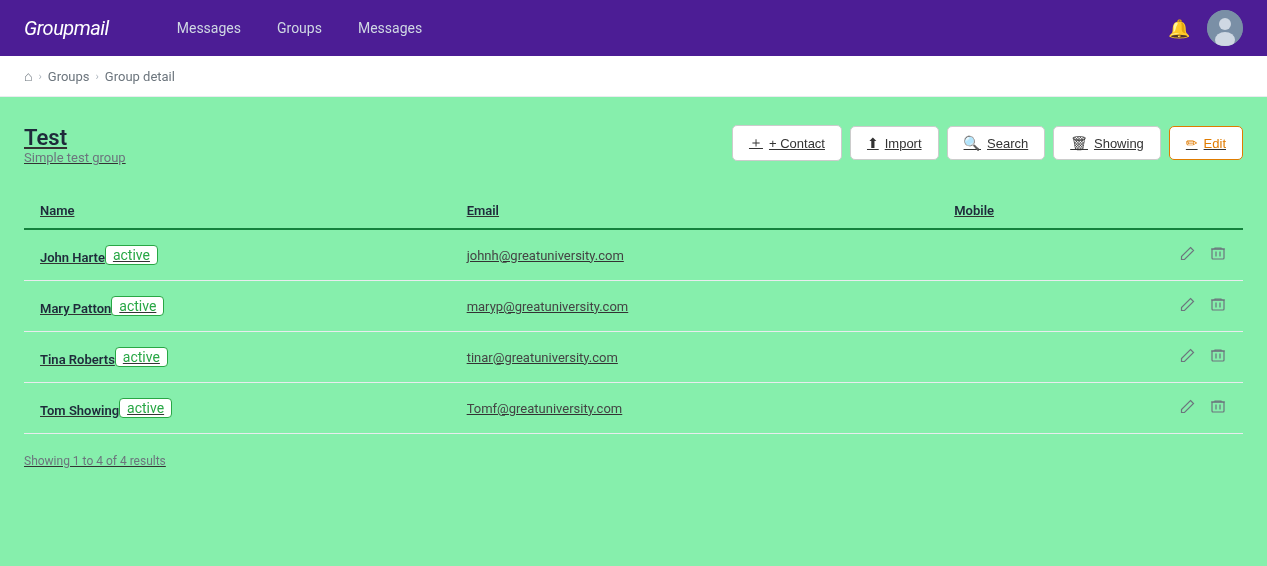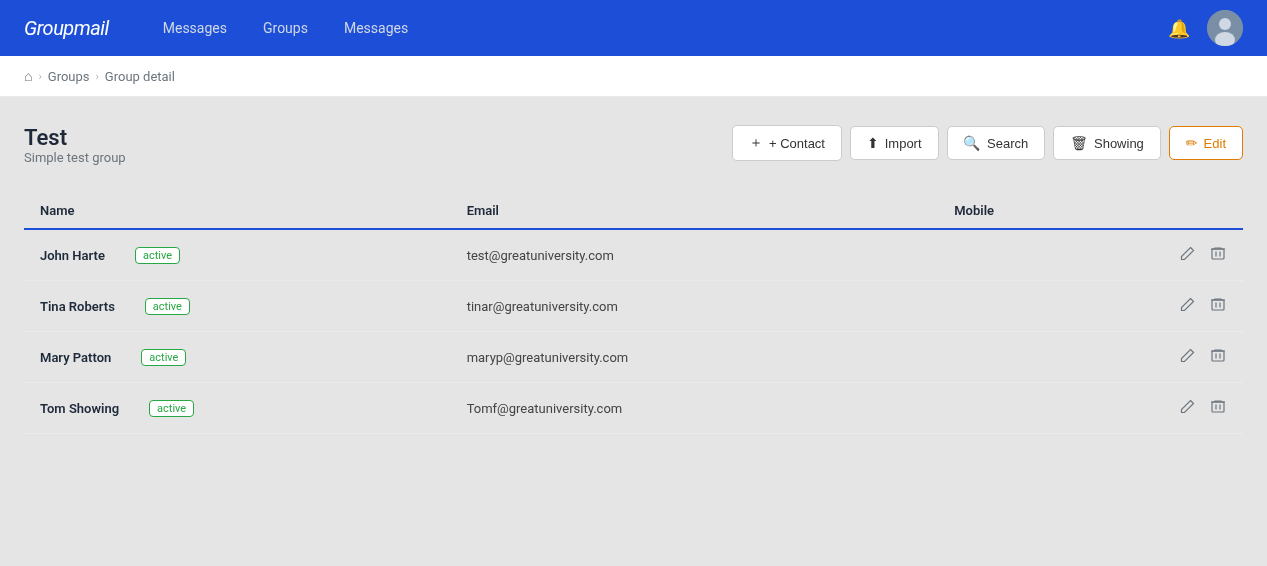--- a/index.html
+++ b/index.html
@@ -1,24 +1,25 @@
 <!DOCTYPE html>
 <html><head>
   <meta charset="utf-8">
   <style>
     * { box-sizing: border-box; margin: 0; padding: 0; }
     body { font-family: -apple-system, BlinkMacSystemFont, 'Segoe UI', Roboto, sans-serif; background: #f8f9fa; color: #333; }
 
     
     .navbar {
-      background: #1d4ed8;
+      background: #4c1d95;
       display: flex;
       align-items: center;
       padding: 0 24px;
       height: 56px;
+      gap: 14px;
     }
     .navbar-brand {
       color: #fff;
       font-size: 20px;
       font-weight: 700;
       margin-right: 40px;
       letter-spacing: -0.5px;
     }
     .navbar-brand span { font-style: italic; font-weight: 400; }
     .nav-links { display: flex; gap: 8px; flex: 1; }
@@ -46,21 +47,21 @@
       display: flex; align-items: center; gap: 6px;
       font-size: 13px; color: #6c757d;
       background: #fff;
       border-bottom: 1px solid #e9ecef;
     }
     .breadcrumb a { color: #6c757d; text-decoration: none; }
     .breadcrumb-sep { font-size: 11px; color: #adb5bd; }
     .home-icon { font-size: 14px; color: #6c757d; }
 
     
-    .main { padding: 28px 24px; background: #e5e5e5; min-height: calc(100vh - 56px - 41px); }
+    .main { padding: 28px 24px; background: #86efac; min-height: calc(100vh - 56px - 41px); text-decoration: underline; }
 
     .page-header {
       display: flex;
       align-items: flex-start;
       justify-content: space-between;
       margin-bottom: 28px;
     }
     .page-title { font-size: 22px; font-weight: 600; color: #1e2a3a; }
     .page-subtitle { font-size: 13px; color: #6c757d; margin-top: 0; }
 
@@ -74,48 +75,47 @@
     }
     .btn-edit {
       border-color: #e07b00;
       color: #e07b00;
     }
     .btn-icon { font-size: 14px; }
 
     
     .contact-table { width: 100%; border-collapse: collapse; }
     .contact-table thead tr {
-      border-bottom: 2px solid #1d4ed8;
+      border-bottom: 2px solid #15803d;
     }
     .contact-table th {
       padding: 10px 16px;
       text-align: left;
       font-size: 13px;
       font-weight: 600;
       color: #1e2a3a;
     }
     .contact-table tbody tr {
       border-bottom: 1px solid #e9ecef;
     }
     .contact-table td {
       padding: 14px 16px;
       font-size: 13px;
       color: #444;
       vertical-align: middle;
     }
-    .name-cell { display: flex; align-items: center; gap: 10px; }
+    .name-cell { display: flex; align-items: flex-end; }
     .contact-name { font-weight: 600; color: #1e2a3a; }
     .badge-active {
       background: #fff;
       border: 1px solid #28a745;
       color: #28a745;
-      font-size: 11px;
+      font-size: 14px;
       padding: 1px 7px;
       border-radius: 4px;
-      margin-left: 20px;
     }
     .action-icons { display: flex; gap: 12px; justify-content: flex-end; }
     .icon-btn {
       background: none; border: none; cursor: pointer;
       color: #6c757d; font-size: 15px; padding: 2px;
     }
 
     .table-footer {
       margin-top: 16px;
       font-size: 12px;
@@ -196,21 +196,21 @@
       </tr>
     </thead>
     <tbody id="table-body">
     <tr>
       <td>
         <div class="name-cell">
           <span class="contact-name">John Harte</span>
           <span class="badge-active">active</span>
         </div>
       </td>
-      <td>test@greatuniversity.com</td>
+      <td>johnh@greatuniversity.com</td>
       <td></td>
       <td>
         <div class="action-icons">
           <button class="icon-btn" title="Edit">
             <svg width="15" height="15" viewBox="0 0 15 15" fill="none">
               <path d="M10.5 1.5l3 3L4.5 13.5H1.5v-3L10.5 1.5z" stroke="#6c757d" stroke-width="1.2" fill="none"></path>
             </svg>
           </button>
           <button class="icon-btn" title="Delete">
             <svg width="14" height="15" viewBox="0 0 14 15" fill="none">
@@ -220,25 +220,25 @@
               <line x1="5" y1="5.5" x2="5" y2="10.5" stroke="#6c757d" stroke-width="1.2"></line>
               <line x1="9" y1="5.5" x2="9" y2="10.5" stroke="#6c757d" stroke-width="1.2"></line>
             </svg>
           </button>
         </div>
       </td>
     </tr>
         <tr>
       <td>
         <div class="name-cell">
-          <span class="contact-name">Tina Roberts</span>
+          <span class="contact-name">Mary Patton</span>
           <span class="badge-active">active</span>
         </div>
       </td>
-      <td>tinar@greatuniversity.com</td>
+      <td>maryp@greatuniversity.com</td>
       <td></td>
       <td>
         <div class="action-icons">
           <button class="icon-btn" title="Edit">
             <svg width="15" height="15" viewBox="0 0 15 15" fill="none">
               <path d="M10.5 1.5l3 3L4.5 13.5H1.5v-3L10.5 1.5z" stroke="#6c757d" stroke-width="1.2" fill="none"></path>
             </svg>
           </button>
           <button class="icon-btn" title="Delete">
             <svg width="14" height="15" viewBox="0 0 14 15" fill="none">
@@ -248,25 +248,25 @@
               <line x1="5" y1="5.5" x2="5" y2="10.5" stroke="#6c757d" stroke-width="1.2"></line>
               <line x1="9" y1="5.5" x2="9" y2="10.5" stroke="#6c757d" stroke-width="1.2"></line>
             </svg>
           </button>
         </div>
       </td>
     </tr>
         <tr>
       <td>
         <div class="name-cell">
-          <span class="contact-name">Mary Patton</span>
+          <span class="contact-name">Tina Roberts</span>
           <span class="badge-active">active</span>
         </div>
       </td>
-      <td>maryp@greatuniversity.com</td>
+      <td>tinar@greatuniversity.com</td>
       <td></td>
       <td>
         <div class="action-icons">
           <button class="icon-btn" title="Edit">
             <svg width="15" height="15" viewBox="0 0 15 15" fill="none">
               <path d="M10.5 1.5l3 3L4.5 13.5H1.5v-3L10.5 1.5z" stroke="#6c757d" stroke-width="1.2" fill="none"></path>
             </svg>
           </button>
           <button class="icon-btn" title="Delete">
             <svg width="14" height="15" viewBox="0 0 14 15" fill="none">
@@ -304,13 +304,16 @@
               <line x1="5" y1="5.5" x2="5" y2="10.5" stroke="#6c757d" stroke-width="1.2"></line>
               <line x1="9" y1="5.5" x2="9" y2="10.5" stroke="#6c757d" stroke-width="1.2"></line>
             </svg>
           </button>
         </div>
       </td>
     </tr>
       </tbody>
   </table>
 
+  <div class="table-footer">
+    <span>Showing 1 to 4 of 4 results</span>
+  </div>
 </div>
 
 </body></html>

